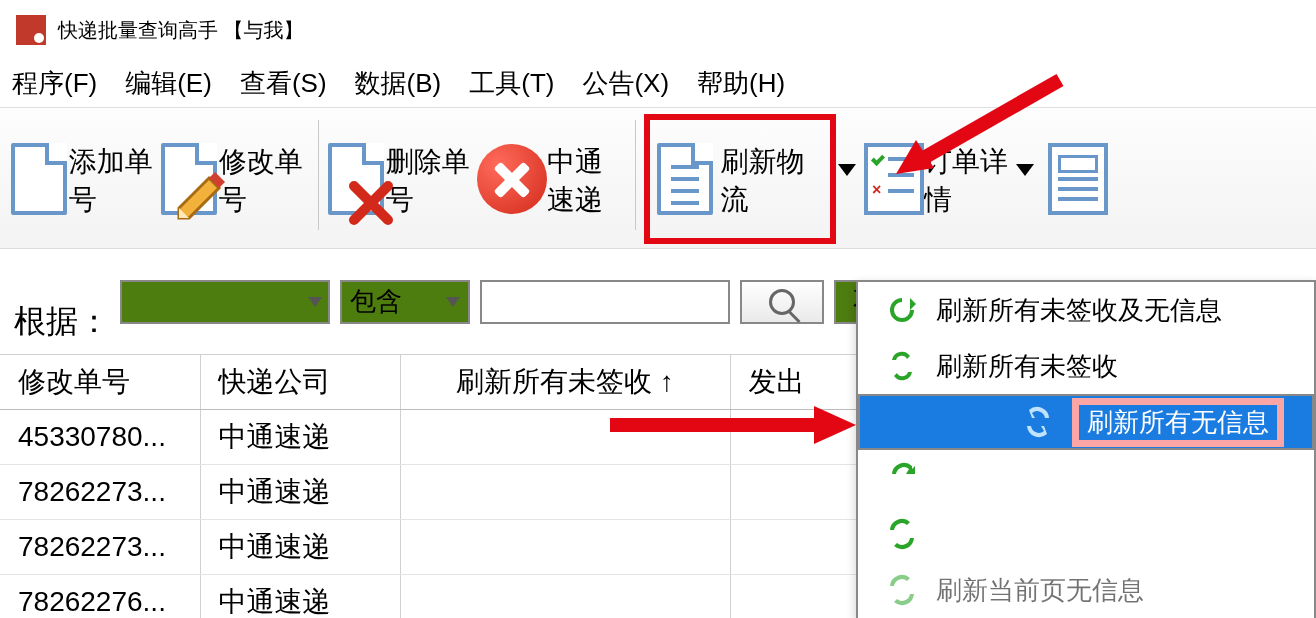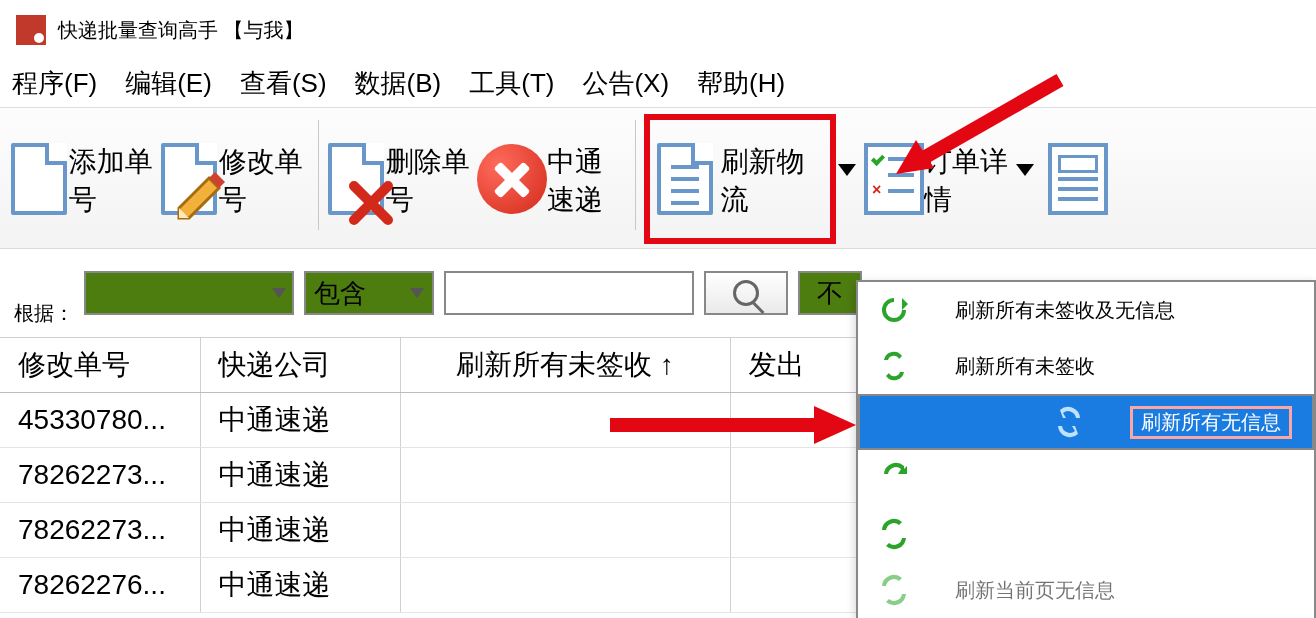--- a/index.html
+++ b/index.html
@@ -10,33 +10,33 @@
   .title-text { font-size:20px; }
   .menubar { display:flex; align-items:center; gap:28px; padding:6px 12px 6px 12px; font-size:26px;}
   .toolbar { display:flex; align-items:flex-start; padding:6px 10px 4px 10px; background:linear-gradient(#fdfdfd,#f3f3f3); border-top:1px solid #e0e0e0; border-bottom:1px solid #dcdcdc;}
   .tbtn { display:flex; flex-direction:row; align-items:center; width:150px; height:130px; cursor:pointer; user-select:none; }
   .tbtn .ico { width:72px; height:82px; display:flex; align-items:center; justify-content:center;}
   .tbtn .lbl { font-size:28px; margin-top:4px;}
   .tsep { width:1px; height:110px; background:#c8c8c8; margin:6px 8px 0 8px;}
   .drop-caret { width:0;height:0;border-left:9px solid transparent;border-right:9px solid transparent;border-top:12px solid #000; margin:50px 8px 0 2px;}
   .highlight-box{ border:6px solid #e30613;}
   .filterbar{ display:flex; align-items:center; gap:10px; padding:10px 14px; border-bottom:1px solid #d0d0d0;}
-  .filterbar .lbl{font-size:20px;margin-top:41px;}
+  .filterbar .lbl{font-size:32px;margin-top:41px;}
   .sel{ border:2px solid #888; height:44px; background:#4d7c0f; display:flex; align-items:center; justify-content:flex-end; padding:0 6px;}
   .sel .caret{width:0;height:0;border-left:7px solid transparent;border-right:7px solid transparent;border-top:10px solid #555;}
   .txt{ border:2px solid #888; height:44px; background:#fff;}
   .sbtn{ border:2px solid #888; height:44px; width:84px; background:linear-gradient(#fff,#eaeaea); display:flex;align-items:center;justify-content:center;}
   table.grid{ border-collapse:collapse; width:100%; font-size:28px;}
   table.grid th, table.grid td{ border-right:1px solid #d0d0d0; border-bottom:1px solid #e4e4e4; padding:8px 18px; text-align:left; white-space:nowrap;}
   table.grid th{ font-weight:normal; background:#fff; border-bottom:1px solid #bcbcbc;}
   .dropdown{ position:absolute; left:856px; top:280px; width:460px; background:#fff; border:2px solid #888; box-shadow:0 4px 10px rgba(0,0,0,.2); z-index:50;}
-  .dropdown .mi{ display:flex; align-items:center; height:56px; padding:0 20px; font-size:20px; cursor:pointer;gap:27px;}
+  .dropdown .mi{ display:flex; align-items:center; height:56px; padding:0 28px; font-size:26px; cursor:pointer;}
   .dropdown .mi.sel{ background:#1a7be0; color:#fff;}
   .dropdown .mi .mico{ width:32px; height:32px; margin-right:18px; display:flex;align-items:center;justify-content:center;}
-  .dropdown .mi.sel .mlbl{ border:3px solid #fca5a5; padding:0 8px;font-family:Liberation Mono, monospace; }
+  .dropdown .mi.sel .mlbl{ border:7px solid #fca5a5; padding:0 8px;font-family:Liberation Mono, monospace; }
   
   .doc{ width:56px;height:72px;border:4px solid #6a97c9;border-radius:2px;background:#fff;position:relative;}
   .doc::before{content:"";position:absolute;top:-4px;right:-4px;width:18px;height:18px;background:#fff;border-left:4px solid #6a97c9;border-bottom:4px solid #6a97c9;}
   .doc.lines::after{content:"";position:absolute;top:18px;left:10px;right:10px;height:4px;background:#6a97c9;box-shadow:0 12px 0 #6a97c9,0 24px 0 #6a97c9,0 36px 0 #6a97c9;}
   .overlay{position:absolute;bottom:-6px;right:-8px;}
   .pencil{width:56px;height:56px;}
   .redx{width:46px;height:46px;}
   .redball{width:70px;height:70px;border-radius:50%;background:radial-gradient(circle at 30% 30%,#ff6b5b,#d3291a);position:relative;}
   .redball::before,.redball::after{content:"";position:absolute;top:31px;left:14px;width:42px;height:10px;background:#fff;border-radius:3px;}
   .redball::before{transform:rotate(45deg);} .redball::after{transform:rotate(-45deg);}

